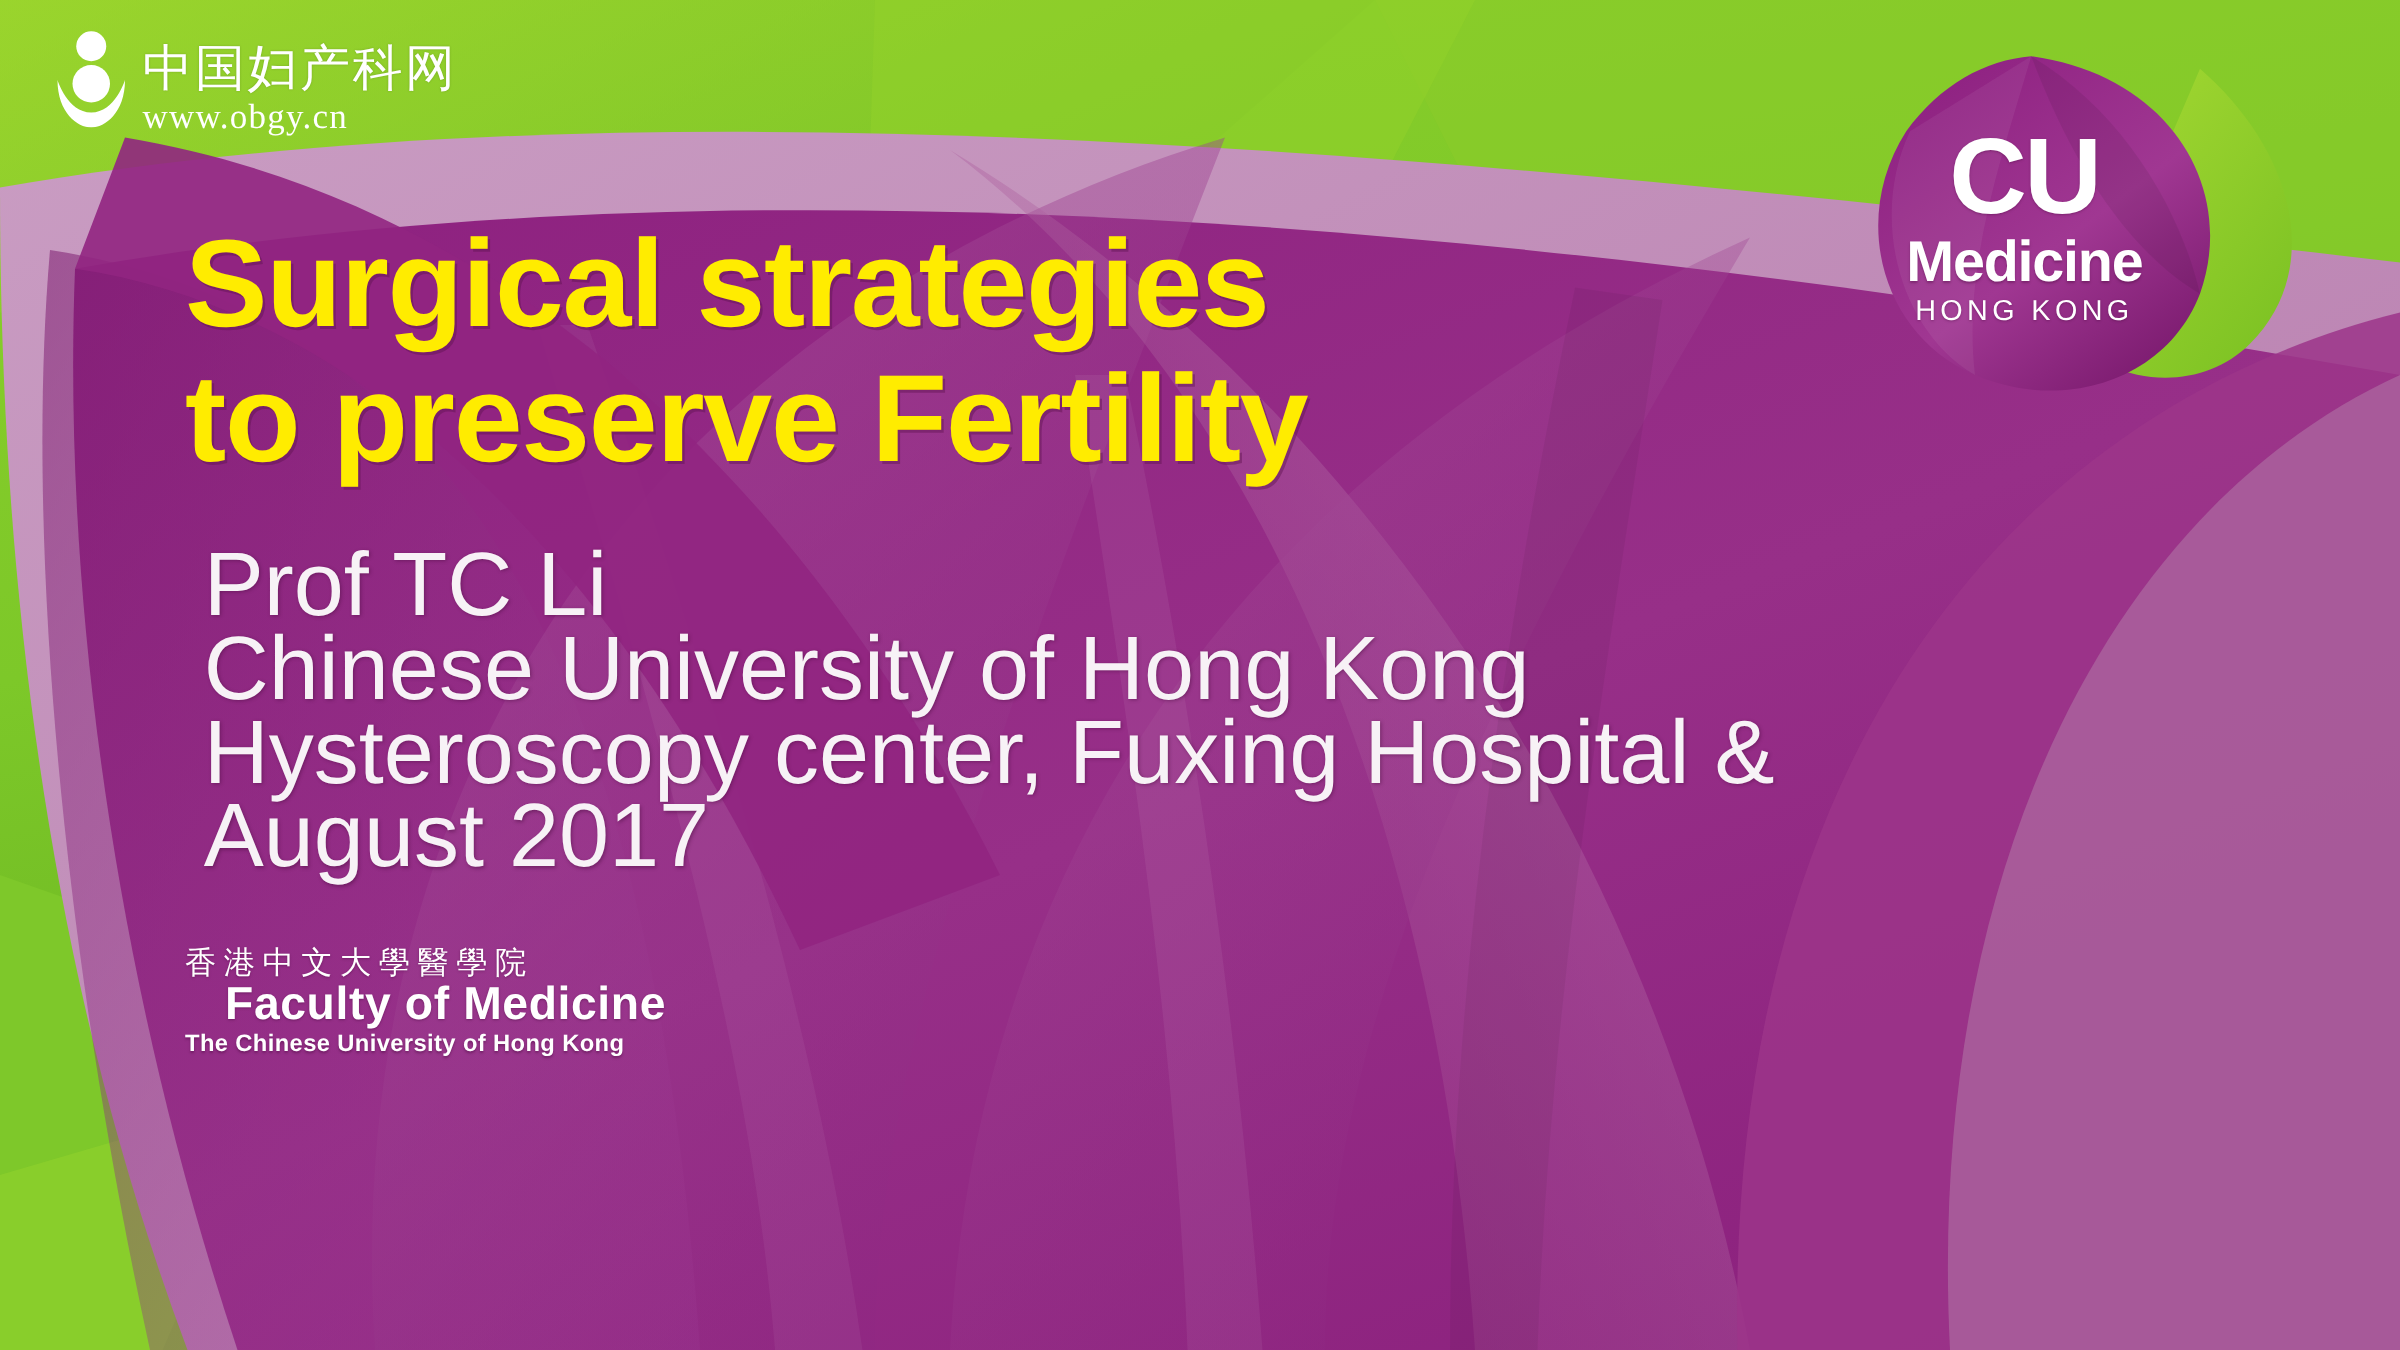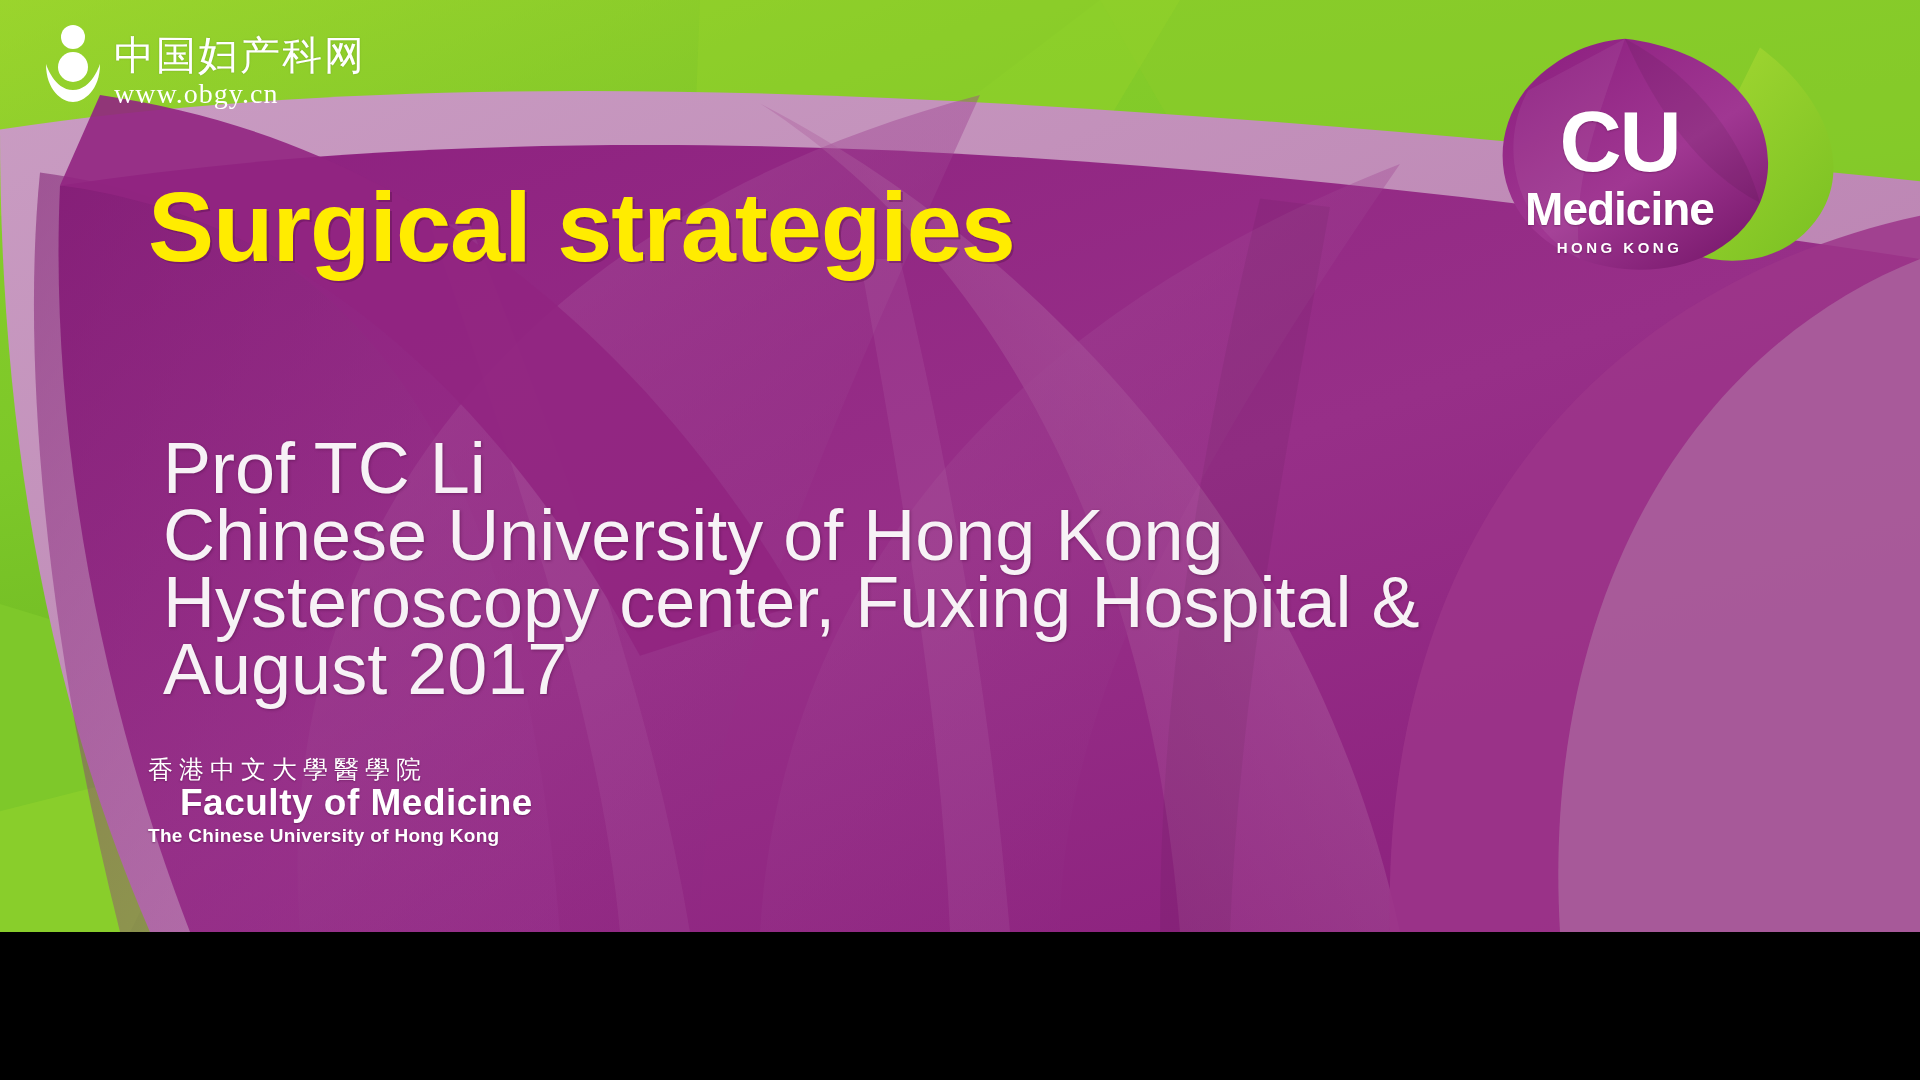--- a/index.html
+++ b/index.html
@@ -1,20 +1,20 @@
 <!DOCTYPE html>
 <html><head>
 <meta charset="utf-8">
 <style>
   * { margin:0; padding:0; box-sizing:border-box; }
   html,body { width:1920px; height:1080px; overflow:hidden; background:#000; }
 
   #slide {
     position:relative;
-    width:1920px; height:932px;
+    width:1920px; height:1080px;
     font-family:"Liberation Sans", sans-serif;
     overflow:hidden;
     background:#7f1d1d;
   }
 
   
   #bg { position:absolute; inset:0; width:100%; height:100%; }
 
   
   #watermark {
@@ -45,21 +45,21 @@
   }
   #cu-cu {
     top:78px; font-size:86px; line-height:86px; font-weight:bold;
     letter-spacing:-2px; font-family:"Liberation Sans", sans-serif;
   }
   #cu-med {
     top:166px; font-size:46px; line-height:46px; font-weight:bold;
     letter-spacing:-1px;
   }
   #cu-hk {
-    top:216px; font-size:15px; line-height:24px; font-weight:bold;
+    top:216px; font-size:23px; line-height:24px; font-weight:normal;
     letter-spacing:3.5px;
   }
 
   
   #title {
     position:absolute; left:148px; top:173px; width:1320px;
     z-index:30;
   }
   #title .tline {
     color:#ffec00;
@@ -207,20 +207,21 @@
   </div>
 
   <div id="cu-logo">
     <div class="cu-txt" id="cu-med">Medicine</div>
     <div class="cu-txt" id="cu-cu">CU</div>
     <div class="cu-txt" id="cu-hk">HONG KONG</div>
   </div>
 
   <div id="title">
     <div class="tline">Surgical strategies</div>
+    <div class="tline">to preserve Fertility</div>
   </div>
 
   <div id="subtitle">
     <div class="sline">Prof TC Li</div>
     <div class="sline">Chinese University of Hong Kong</div>
     <div class="sline">Hysteroscopy center, Fuxing Hospital  &amp;</div>
     <div class="sline">August 2017</div>
   </div>
 
   <div id="faculty">

